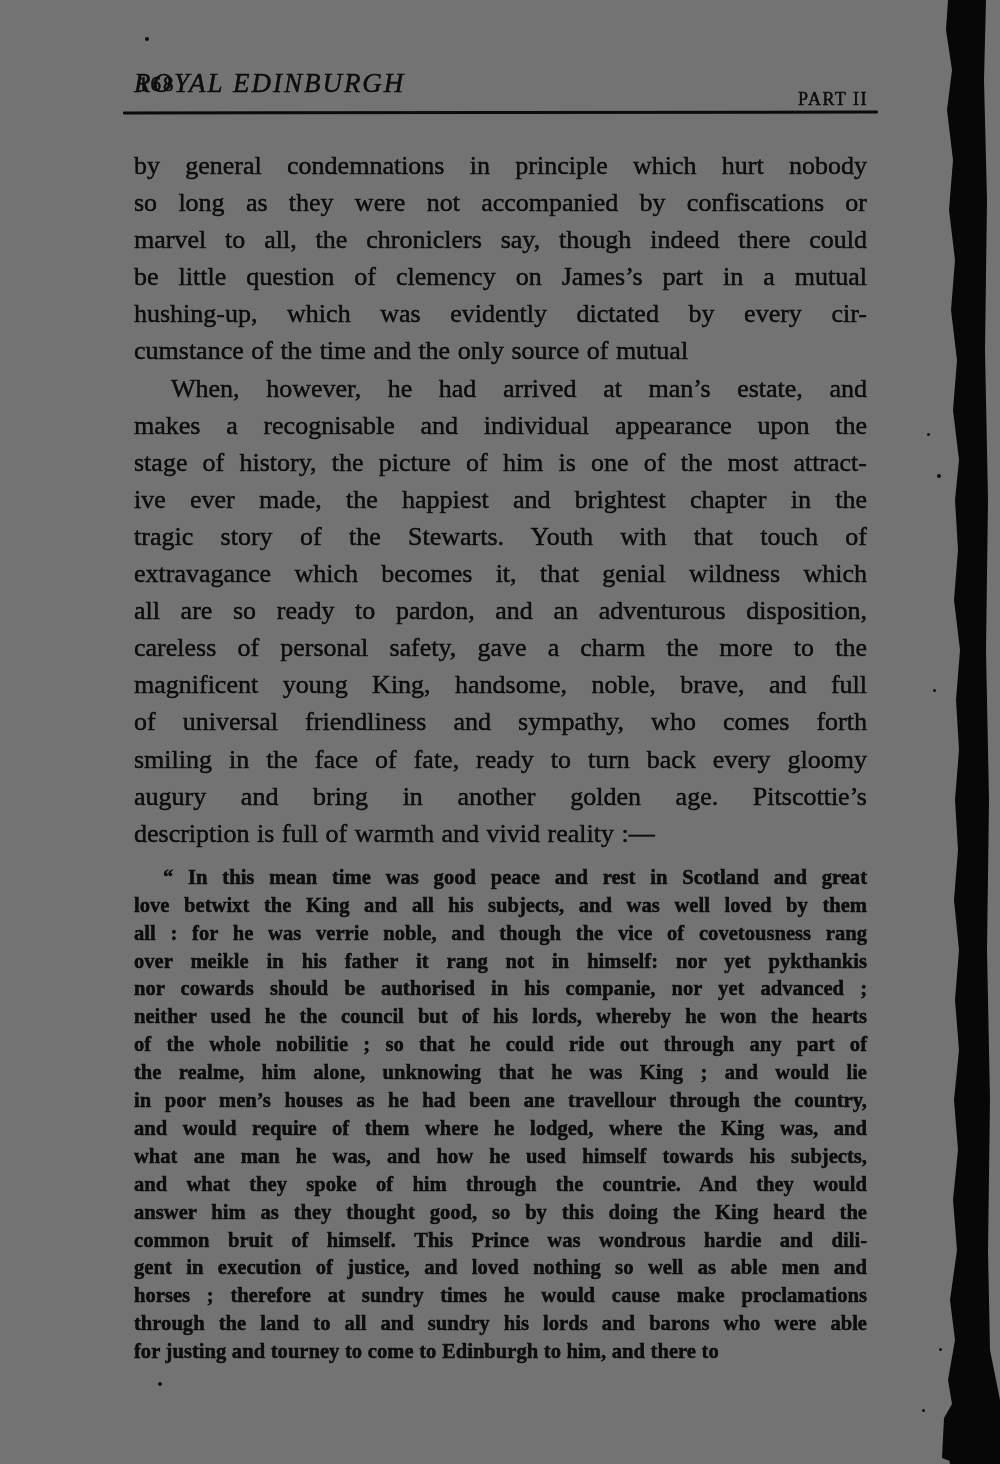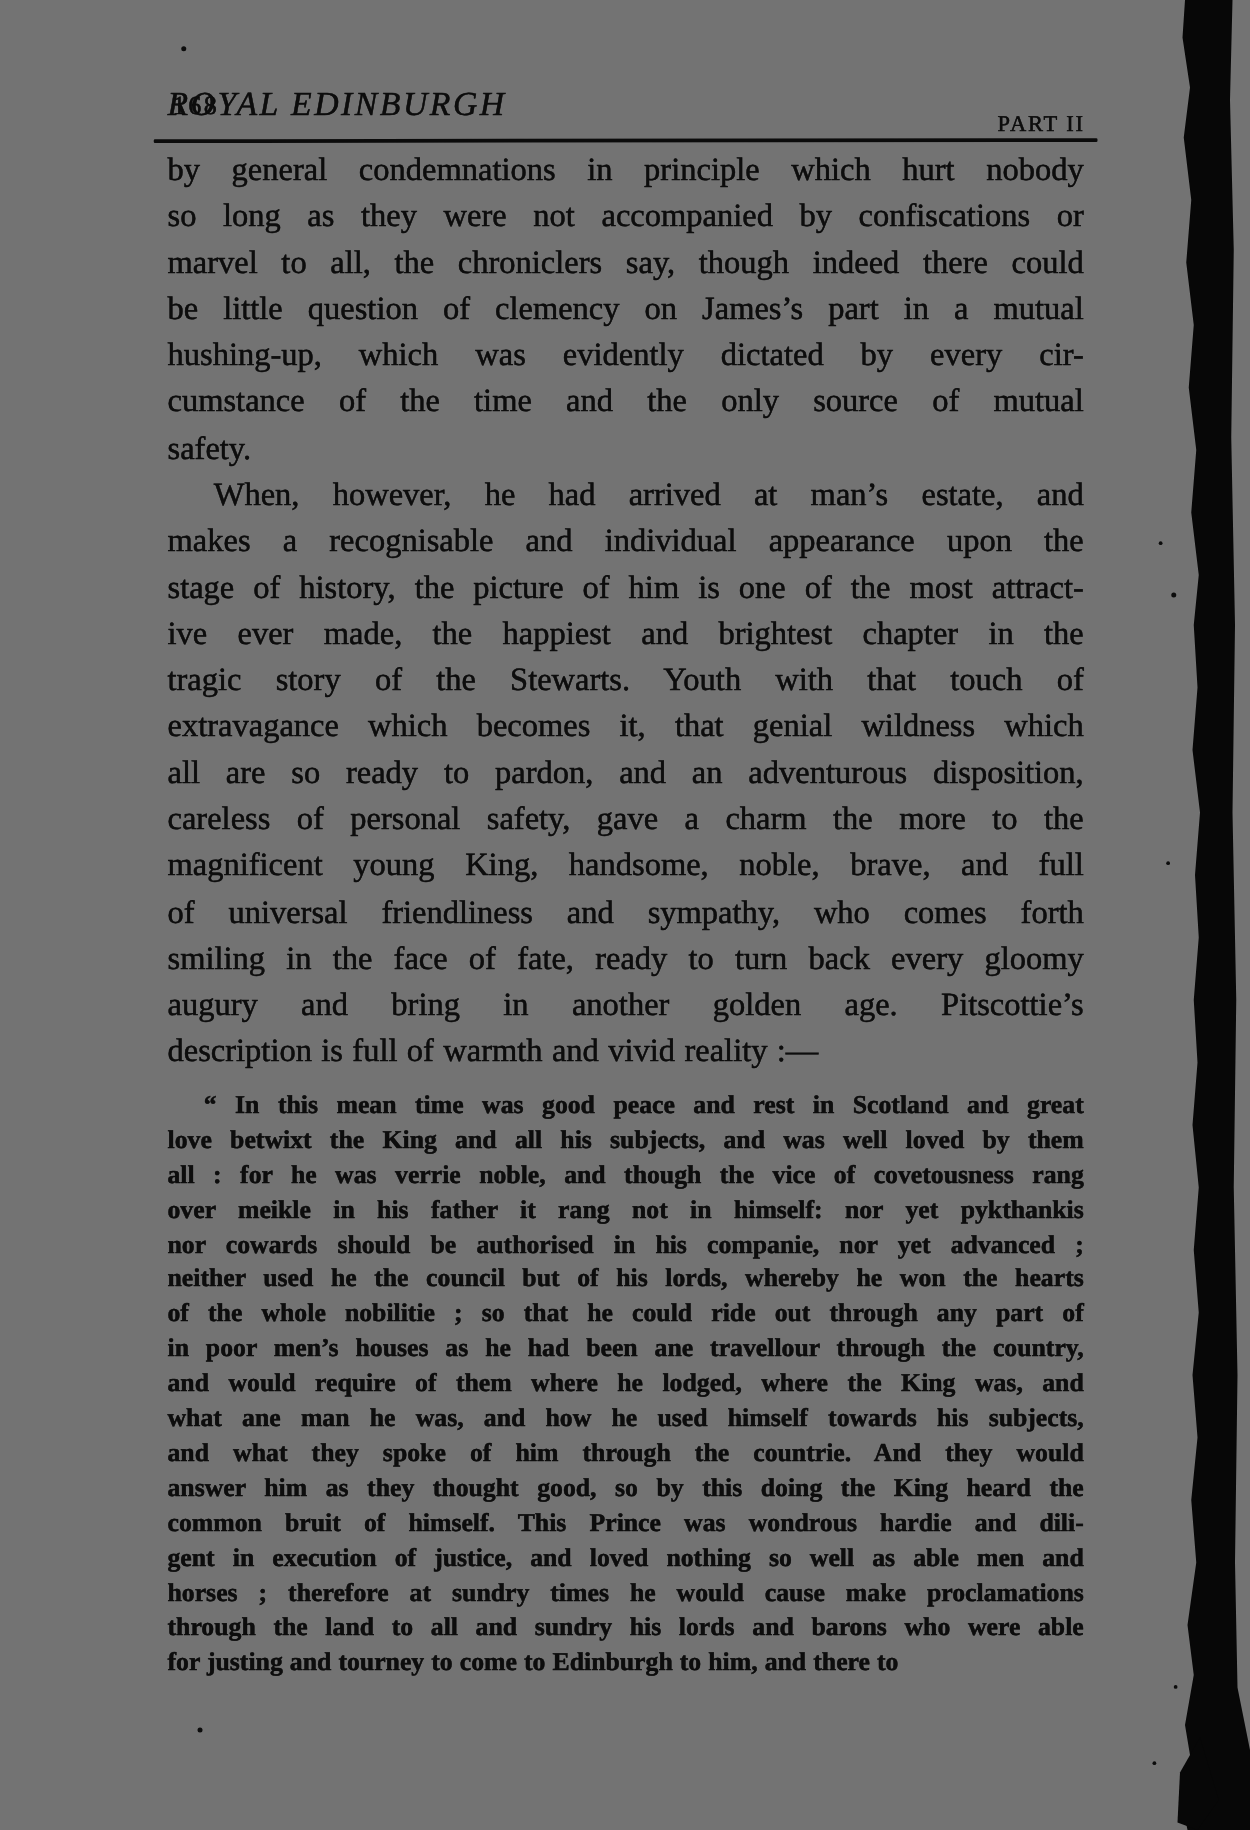--- a/index.html
+++ b/index.html
@@ -28,21 +28,21 @@
     position: absolute; right: 132px; top: 90px;
     font-size: 18px; letter-spacing: 1.5px; line-height: 1;
   }
   .rule {
     position: absolute; left: 123px; top: 111px;
     width: 755px; height: 3.4px; background: #0b0b0b;
     transform: rotate(-0.06deg);
     border-radius: 1px;
   }
   
-  .textblock { position: absolute; left: 134px; top: 117px; width: 733px; }
+  .textblock { position: absolute; left: 134px; top: 147px; width: 733px; }
   .tline {
     text-align: justify;
     text-align-last: justify;
     font-size: 26px;
     line-height: 37.1px;
     word-spacing: 1px;
   }
   .para .tline:last-child { text-align-last: left; }
   .para.indented .tline:first-child { text-indent: 37px; }
   .quote { margin-top: 12px; }
@@ -65,21 +65,20 @@
   <div class="rule"></div>
 
   <div class="textblock">
     <div class="para">
         <div class="tline">by general condemnations in principle which hurt nobody</div>
         <div class="tline">so long as they were not accompanied by confiscations or</div>
         <div class="tline">marvel to all, the chroniclers say, though indeed there could</div>
         <div class="tline">be little question of clemency on James’s part in a mutual</div>
         <div class="tline">hushing-up, which was evidently dictated by every cir-</div>
         <div class="tline">cumstance of the time and the only source of mutual</div>
-        <div class="tline">safety.</div>
       </div>
     <div class="para indented">
         <div class="tline">When, however, he had arrived at man’s estate, and</div>
         <div class="tline">makes a recognisable and individual appearance upon the</div>
         <div class="tline">stage of history, the picture of him is one of the most attract-</div>
         <div class="tline">ive ever made, the happiest and brightest chapter in the</div>
         <div class="tline">tragic story of the Stewarts.  Youth with that touch of</div>
         <div class="tline">extravagance which becomes it, that genial wildness which</div>
         <div class="tline">all are so ready to pardon, and an adventurous disposition,</div>
         <div class="tline">careless of personal safety, gave a charm the more to the</div>
@@ -90,20 +89,21 @@
         <div class="tline">description is full of warmth and vivid reality :—</div>
       </div>
     <div class="para quote indented">
         <div class="tline">“ In this mean time was good peace and rest in Scotland and great</div>
         <div class="tline">love betwixt the King and all his subjects, and was well loved by them</div>
         <div class="tline">all : for he was verrie noble, and though the vice of covetousness rang</div>
         <div class="tline">over meikle in his father it rang not in himself: nor yet pykthankis</div>
         <div class="tline">nor cowards should be authorised in his companie, nor yet advanced ;</div>
         <div class="tline">neither used he the council but of his lords, whereby he won the hearts</div>
         <div class="tline">of the whole nobilitie ; so that he could ride out through any part of</div>
+        <div class="tline">the realme, him alone, unknowing that he was King ; and would lie</div>
         <div class="tline">in poor men’s houses as he had been ane travellour through the country,</div>
         <div class="tline">and would require of them where he lodged, where the King was, and</div>
         <div class="tline">what ane man he was, and how he used himself towards his subjects,</div>
         <div class="tline">and what they spoke of him through the countrie.  And they would</div>
         <div class="tline">answer him as they thought good, so by this doing the King heard the</div>
         <div class="tline">common bruit of himself.  This Prince was wondrous hardie and dili-</div>
         <div class="tline">gent in execution of justice, and loved nothing so well as able men and</div>
         <div class="tline">horses ; therefore at sundry times he would cause make proclamations</div>
         <div class="tline">through the land to all and sundry his lords and barons who were able</div>
         <div class="tline">for justing and tourney to come to Edinburgh to him, and there to</div>

